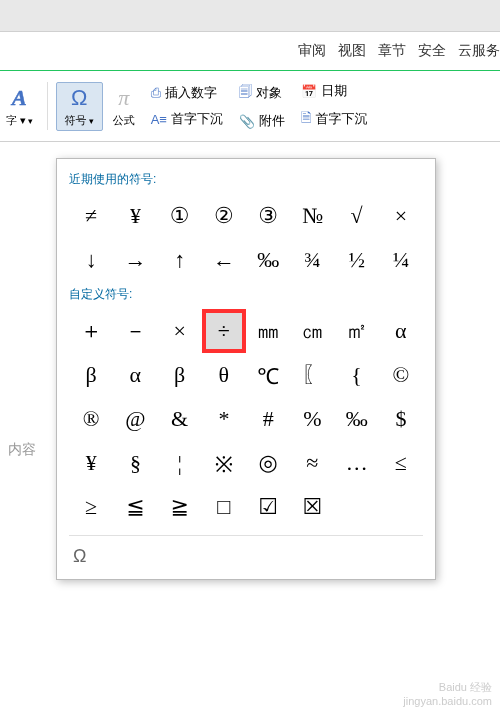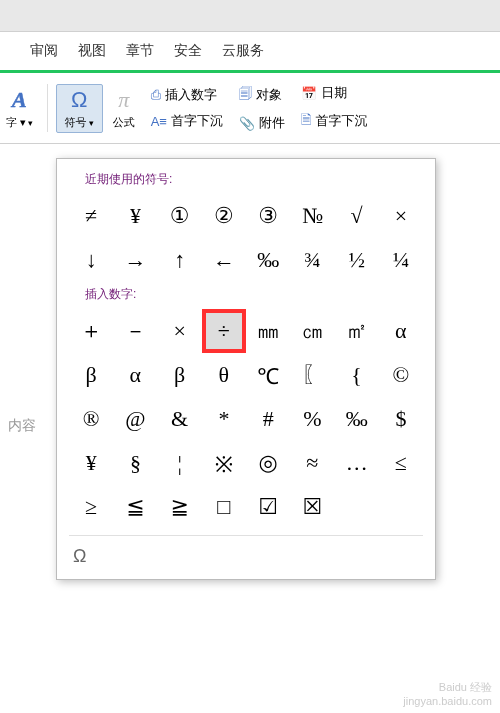--- a/index.html
+++ b/index.html
@@ -1,36 +1,36 @@
 <!DOCTYPE html>
 <html><head>
 <meta charset="utf-8">
 <style>
 * { box-sizing: border-box; margin: 0; padding: 0; }
 body { font-family: "Microsoft YaHei", Arial, sans-serif; font-size: 13px; background: #fff; width: 500px; height: 713px; overflow: hidden; position: relative; }
 .titlebar { height: 32px; background: #e8e8e8; border-bottom: 1px solid #d0d0d0; }
-.tabs { display: flex; gap: 20px; padding: 10px 0 10px 30px; border-bottom: 3px solid #22c55e; font-size: 14px; }
+.tabs { display: flex; gap: 12px; padding: 10px 0 10px 30px; border-bottom: 1px solid #22c55e; font-size: 14px; justify-content: flex-end; }
 .tab { color: #333; cursor: pointer; }
 .ribbon { display: flex; align-items: center; padding: 8px 0 8px 0; border-bottom: 1px solid #d0d0d0; gap: 4px; }
 .btn { display: flex; flex-direction: column; align-items: center; padding: 2px 6px; cursor: pointer; }
 .btn.small { flex-direction: row; gap: 4px; padding: 3px 6px; }
 .btn .icon { font-size: 22px; color: #4472C4; }
 .btn .label { font-size: 11px; margin-top: 2px; }
 .btn.with-dd .label::after { content: " ▾"; font-size: 9px; }
 .symbol-btn { border: 1px solid #97b4d8; background: #dae6f2; border-radius: 2px; padding: 2px 8px; }
 .formula-btn .icon { color: #bbb; font-style: italic; font-family: serif; }
 .right-col { display: flex; flex-direction: column; gap: 2px; }
 .dropdown { position: absolute; top: 158px; left: 56px; width: 380px; background: #fff; border: 1px solid #bbb; box-shadow: 2px 2px 8px rgba(0,0,0,0.25); padding: 8px 12px 6px; }
-.section-label { color: #701a75; font-size: 12px; margin: 4px 16px 6px; }
+.section-label { color: #0369a1; font-size: 12px; margin: 4px 0 6px; }
 .grid { display: grid; grid-template-columns: repeat(8, 1fr); gap: 0; }
 .cell { display: flex; align-items: center; justify-content: center; height: 44px; font-size: 22px; font-family: "Times New Roman", serif; cursor: pointer; }
 .cell.highlighted { outline: 4px solid #ff3030; outline-offset: -4px; background: #ddd; }
 .more { display: flex; align-items: center; gap: 8px; padding: 10px 4px 6px; border-top: 1px solid #e0e0e0; margin-top: 6px; font-size: 13px; cursor: pointer; }
 .more .omega { font-size: 18px; color: #666; }
-.doc-area { position: absolute; left: 0; top: 417px; color: #999; font-size: 14px; padding-left: 8px; }
+.doc-area { position: absolute; left: 0; top: 441px; color: #999; font-size: 14px; padding-left: 8px; }
 .watermark { position: absolute; right: 8px; bottom: 6px; color: #ccc; font-size: 11px; text-align: right; }
 .outline-a { font-family: serif; font-style: italic; color: #4472C4; font-weight: bold; -webkit-text-stroke: 0.5px #4472C4; }
 .sep { width:1px; background:#ddd; height:48px; margin:0 4px; }
 </style>
 </head>
 <body>
 
 <div class="titlebar"></div>
 
 <div class="tabs">
@@ -100,21 +100,21 @@
       <div class="cell">×</div>
       <div class="cell">↓</div>
       <div class="cell">→</div>
       <div class="cell">↑</div>
       <div class="cell">←</div>
       <div class="cell">‰</div>
       <div class="cell">¾</div>
       <div class="cell">½</div>
       <div class="cell">¼</div>
     </div>
-  <div class="section-label">插入数字:</div>
+  <div class="section-label">自定义符号:</div>
   <div class="grid" id="custom-grid">
       <div class="cell">＋</div>
       <div class="cell">－</div>
       <div class="cell">×</div>
       <div class="cell highlighted">÷</div>
       <div class="cell">㎜</div>
       <div class="cell">㎝</div>
       <div class="cell">㎡</div>
       <div class="cell">α</div>
       <div class="cell">β</div>

